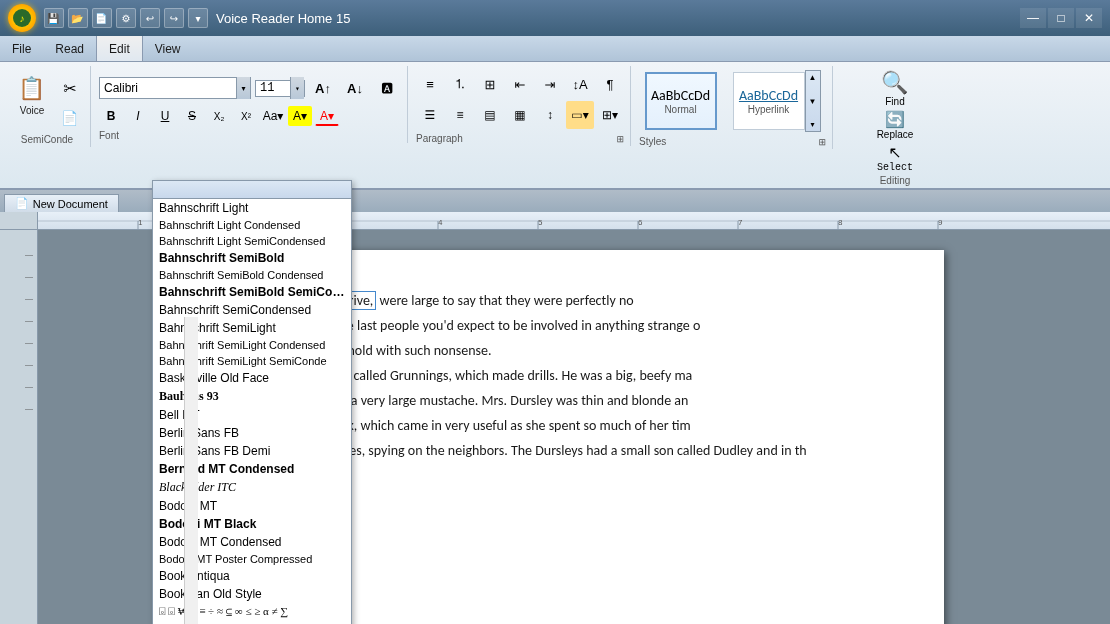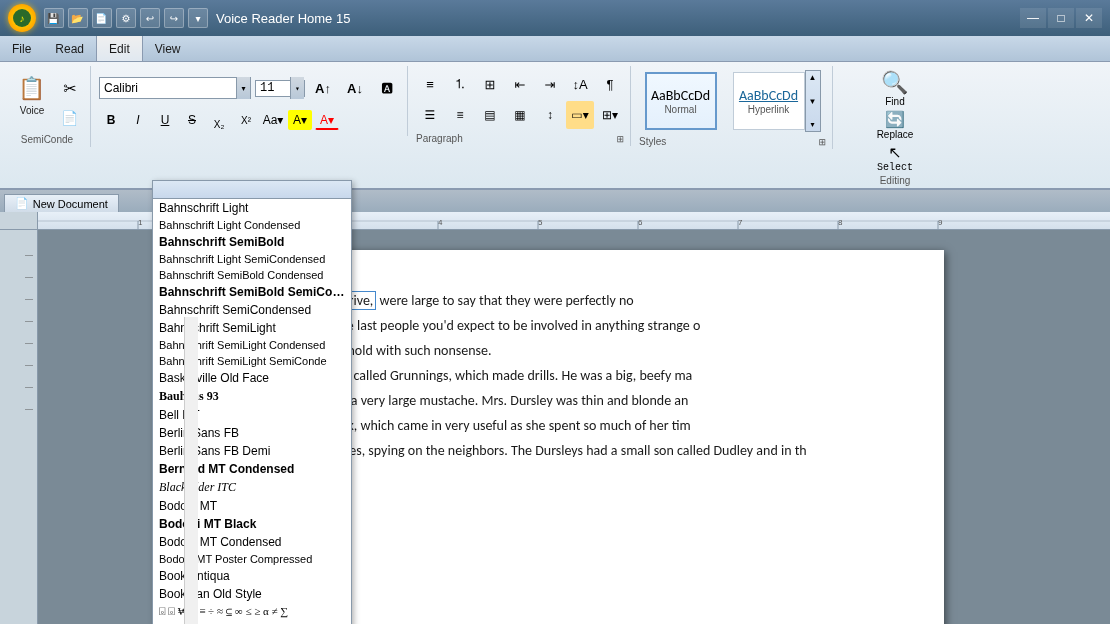--- a/index.html
+++ b/index.html
@@ -295,27 +295,28 @@
 
           <div class="ribbon-btn-small" style="font-size:13px;font-weight:bold;">A↑</div>
           <div class="ribbon-btn-small" style="font-size:13px;font-weight:bold;">A↓</div>
           <div class="ribbon-btn-small" style="font-size:13px;">🅰</div>
         </div>
         <div style="display:flex;align-items:center;gap:3px;padding-top:4px;">
           <div class="format-btn" style="font-weight:bold;">B</div>
           <div class="format-btn" style="font-style:italic;">I</div>
           <div class="format-btn" style="text-decoration:underline;">U</div>
           <div class="format-btn" style="text-decoration:line-through;">S</div>
-          <div class="format-btn" style="font-size:10px;margin-top:8px;">X₂</div>
+          <div class="format-btn" style="font-size:10px;">X₂</div>
           <div class="format-btn" style="font-size:10px;">X²</div>
           <div class="format-btn">Aa▾</div>
           <div class="format-btn" style="background:#ff0;padding:0 2px;">A▾</div>
           <div class="format-btn" style="color:red;border-bottom:2px solid red;">A▾</div>
         </div>
       </div>
+      <div class="ribbon-group-label" style="margin-top:2px;align-self:flex-end;width:100%;text-align:center;display:flex;justify-content:space-between;align-items:center;">Font</div>
     </div>
 
     <div class="ribbon-group" style="min-width:200px;">
       <div style="padding-top:4px;width:100%;">
         <div style="display:flex;gap:2px;align-items:center;">
           <div class="ribbon-btn-small" style="font-size:13px;">≡</div>
           <div class="ribbon-btn-small" style="font-size:13px;">⒈</div>
           <div class="ribbon-btn-small" style="font-size:13px;">⊞</div>
           <div class="ribbon-btn-small" style="font-size:13px;">⇤</div>
           <div class="ribbon-btn-small" style="font-size:13px;">⇥</div>
@@ -383,22 +384,22 @@
       <div class="ribbon-group-label" style="margin-top:auto;">Editing</div>
     </div>
 
   </div>
 
   <div class="font-dropdown">
     <div class="font-dropdown-header"></div>
     <div class="font-dropdown-list" style="position:relative;">
       <div class="font-item">Bahnschrift Light</div>
       <div class="font-item" style="font-size:11px;">Bahnschrift Light Condensed</div>
+      <div class="font-item" style="font-size:11px;">Bahnschrift Light SemiCondensed</div>
       <div class="font-item bold-display">Bahnschrift SemiBold</div>
-      <div class="font-item" style="font-size:11px;">Bahnschrift Light SemiCondensed</div>
       <div class="font-item" style="font-size:11px;">Bahnschrift SemiBold Condensed</div>
       <div class="font-item bold-display">Bahnschrift SemiBold SemiConden</div>
       <div class="font-item">Bahnschrift SemiCondensed</div>
       <div class="font-item">Bahnschrift SemiLight</div>
       <div class="font-item" style="font-size:11px;">Bahnschrift SemiLight Condensed</div>
       <div class="font-item" style="font-size:11px;">Bahnschrift SemiLight SemiConde</div>
       <div class="font-item">Baskerville Old Face</div>
       <div class="font-item" style="font-family:fantasy;font-weight:bold;">Bauhaus 93</div>
       <div class="font-item">Bell MT</div>
       <div class="font-item">Berlin Sans FB</div>

